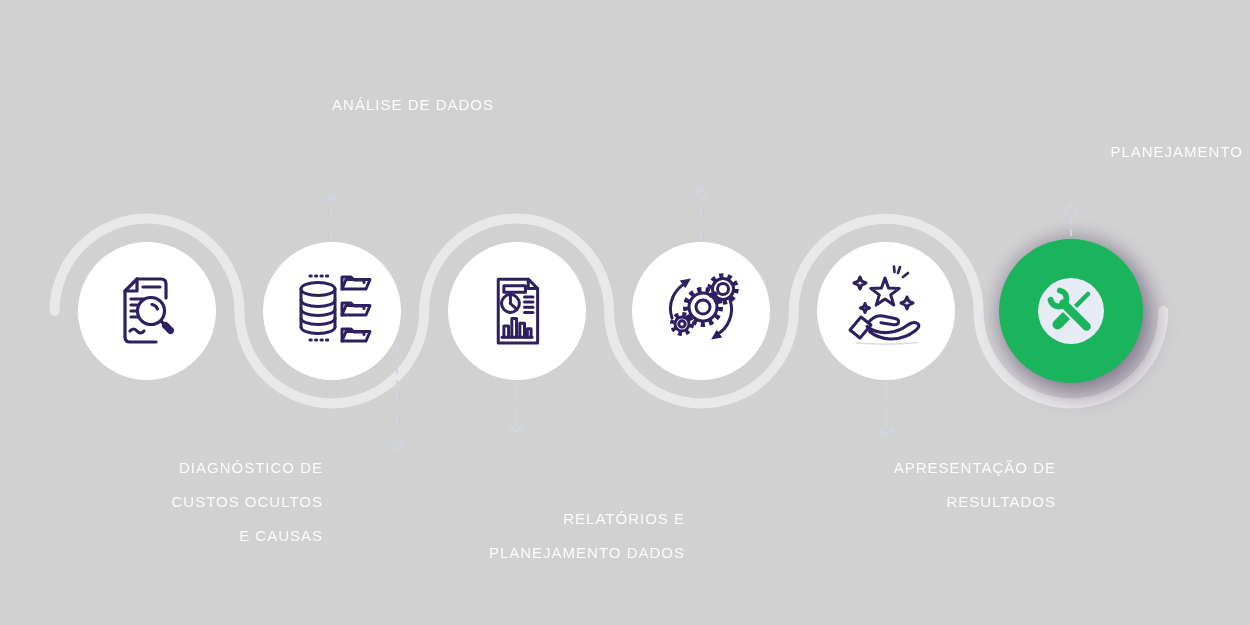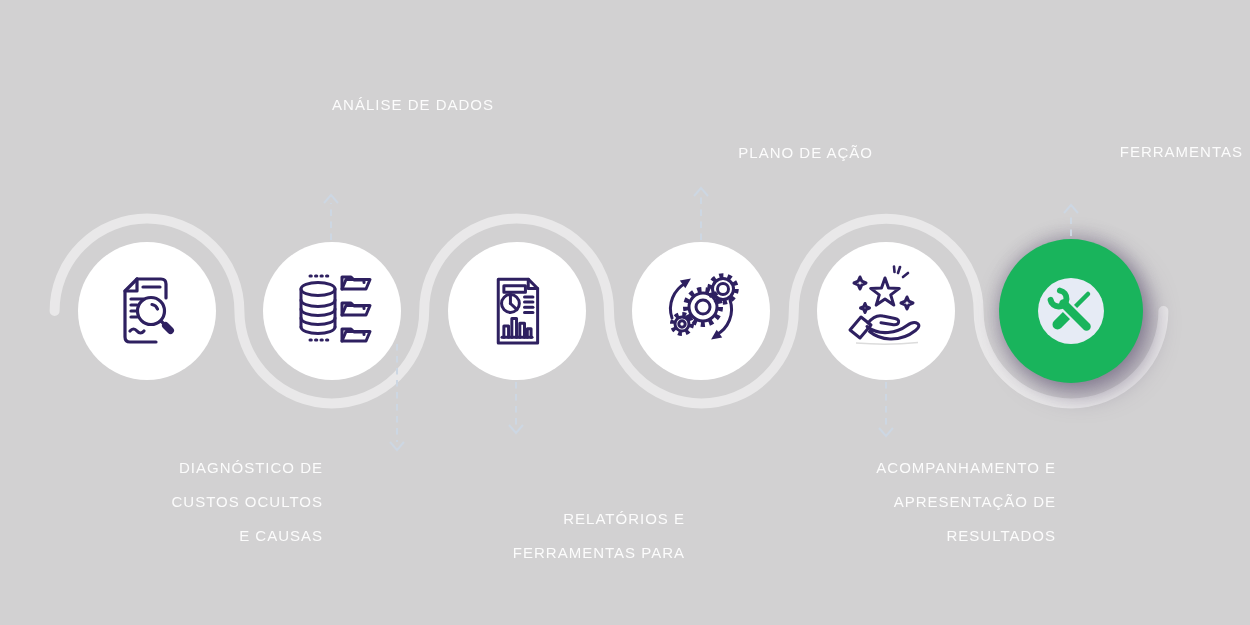--- a/index.html
+++ b/index.html
@@ -179,35 +179,31 @@
     <span>CUSTOS OCULTOS</span>
     <span>E CAUSAS</span>
   </div>
 
   <div class="step-label" style="left:154px;top:88px;">
     <span>ANÁLISE DE DADOS</span>
   </div>
 
   <div class="step-label" style="left:345px;top:466px;margin-top:36px;">
     <span>RELATÓRIOS E</span>
-    <span>FERRAMENTAS PARA</span>
-  </div>
-
-  <div class="step-label" style="left:533px;top:136px;">
-    <span>PLANO DE AÇÃO</span>
-  </div>
+    <span>PLANEJAMENTO DADOS</span>
+  </div>
+
 
   <div class="step-label" style="left:716px;top:451px;">
-    <span>ACOMPANHAMENTO E</span>
     <span>APRESENTAÇÃO DE</span>
     <span>RESULTADOS</span>
   </div>
 
   <div class="step-label" style="left:903px;top:135px;">
-    <span>FERRAMENTAS</span>
+    <span>PLANEJAMENTO</span>
   </div>
 
   <svg class="layer" width="1250" height="625">
     <g fill="none" stroke="#cdd7e3" stroke-width="2">
 
       <g>
         <path d="M331 240 V203" stroke-dasharray="6.5 5.5"></path>
         <path d="M324 203 L331 195 L338 203"></path>
       </g>
 

